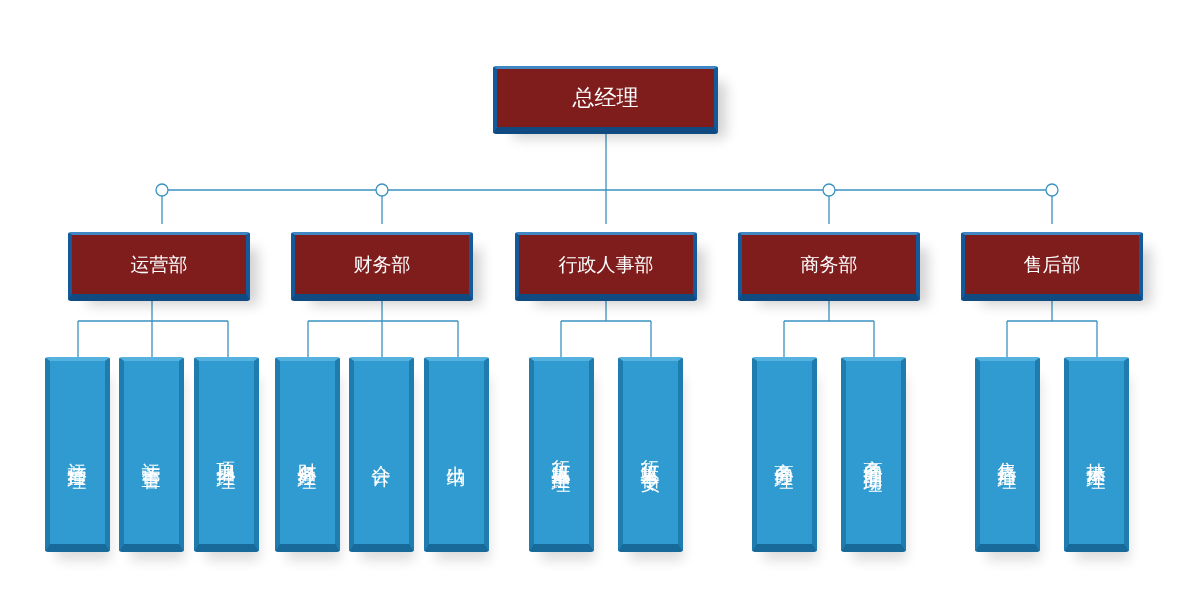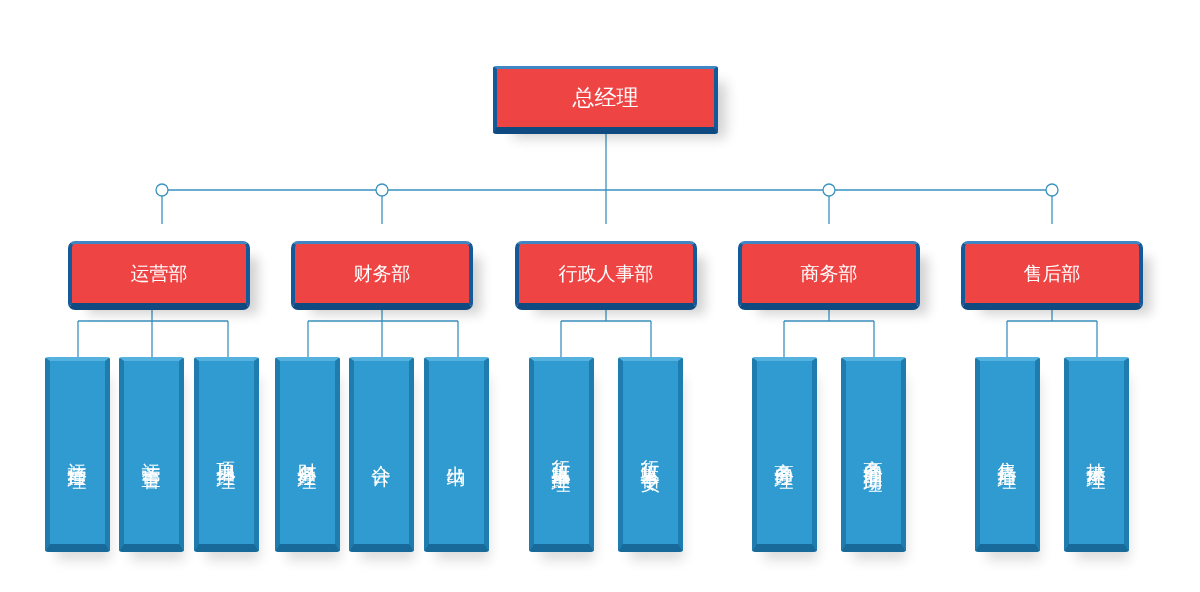--- a/index.html
+++ b/index.html
@@ -2,30 +2,30 @@
 <html><head>
 <meta charset="utf-8">
 <style>
   html, body { margin:0; padding:0; background:#ffffff; }
   body { width:1200px; height:592px; position:relative; overflow:hidden;
          font-family: "DejaVu Sans", sans-serif; }
   .lines { position:absolute; left:0; top:0; width:1200px; height:592px; }
   .box { position:absolute; box-sizing:border-box; color:#fff;
          display:flex; align-items:center; justify-content:center; text-align:center; }
   .top, .dept {
-    background:#ef4444;
+    background:#7f1d1d;
     border-top:3px solid #3f86c2;
     border-left:4px solid #14599a;
     border-right:4px solid #14599a;
     border-bottom:7px solid #0f4a80;
     border-radius:3px;
     box-shadow: 14px 10px 12px -6px rgba(0,0,0,0.18);
   }
   .top { left:493px; top:66px; width:225px; height:68px; font-size:22px; }
-  .dept { width:182px; height:69px; top:241px; font-size:19px;border-radius:7px; }
+  .dept { width:182px; height:69px; top:232px; font-size:19px; }
   .leaf {
     background:#2f9bd0;
     border-top:4px solid #55b2de;
     border-left:5px solid #1e7cae;
     border-right:5px solid #1e7cae;
     border-bottom:8px solid #176a99;
     border-radius:3px;
     width:65px; height:195px; top:357px; font-size:19px;
     box-shadow: 6px 14px 12px -6px rgba(0,0,0,0.14);
   }

